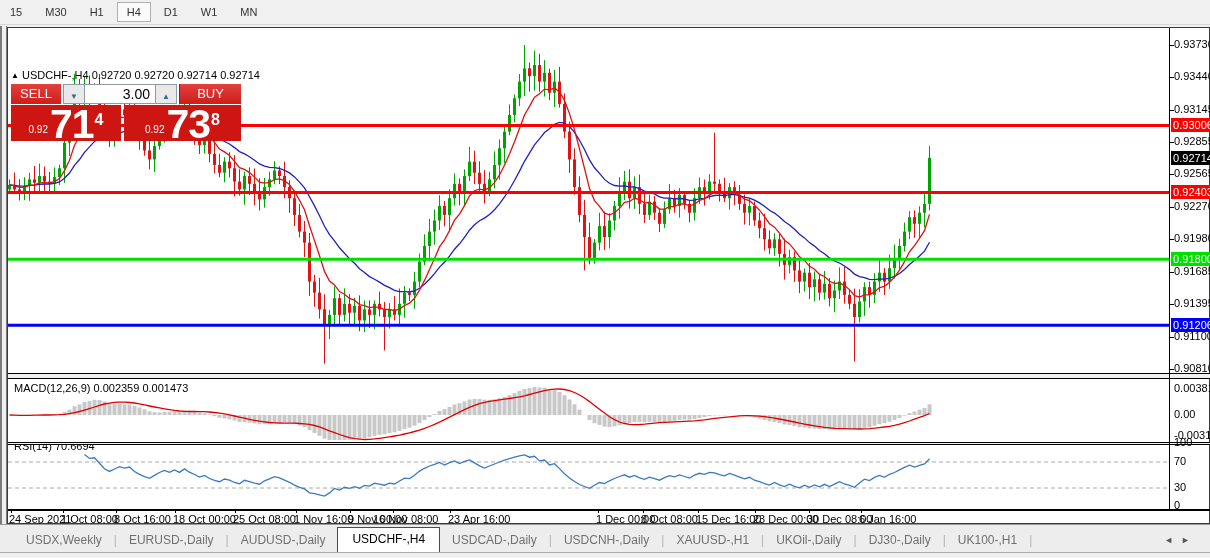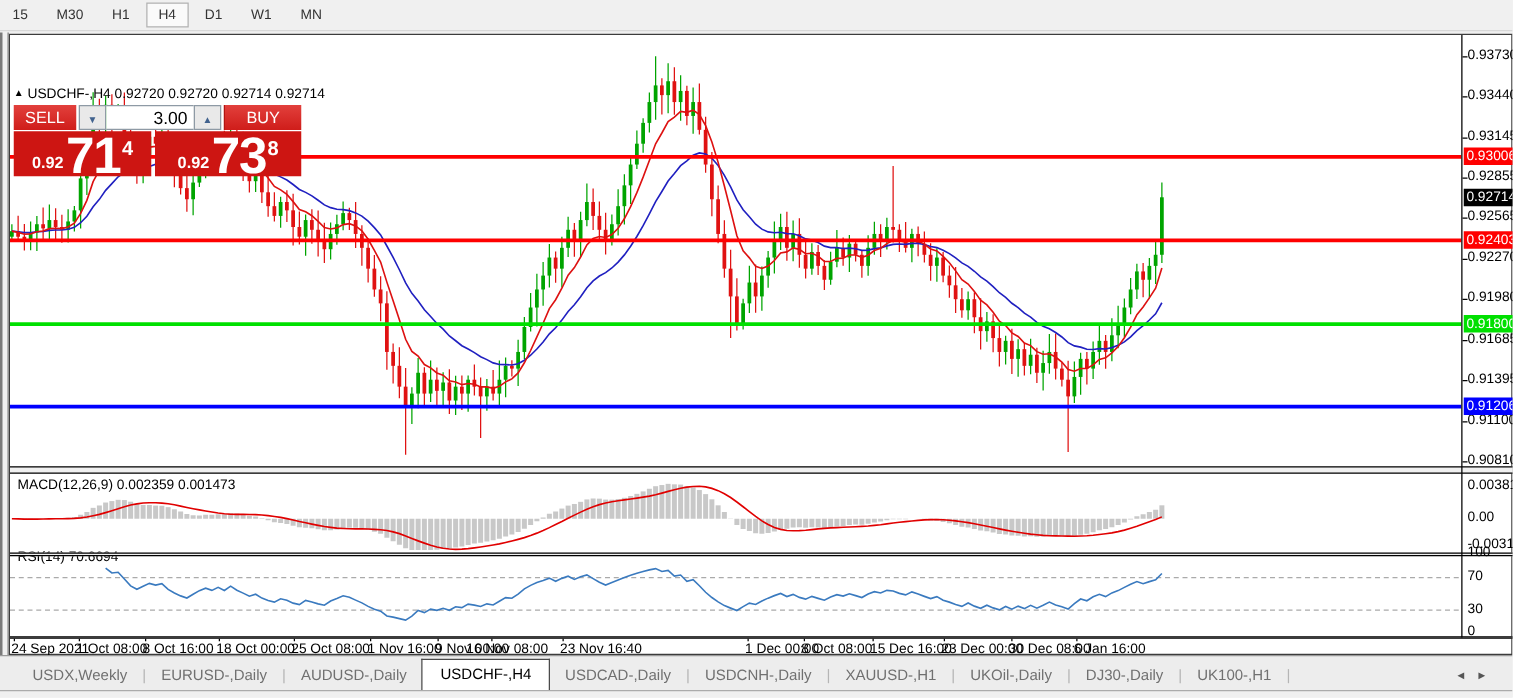--- a/index.html
+++ b/index.html
@@ -47,21 +47,21 @@
   .spin .arr { font-size:8px; color:#41628e; line-height:18px; }
   .spin.down { left:52px; width:22px; }
   .spin.up { left:144px; width:22px; }
   .vol-input { position:absolute; left:74px; top:0; width:70px; height:20px; border:1px solid #8e9aa5;
     border-left:none; border-right:none; background:#fff; font-size:14px; text-align:right;
     padding-right:5px; font-family:"Liberation Sans",sans-serif; color:#000; }
   .px-box { position:absolute; top:21px; height:36px; background:#cd1512; color:#fff;
     display:flex; align-items:flex-end; justify-content:center; padding-bottom:3px; cursor:pointer; }
   .px-box.sell { left:0; width:110px; }
   .px-box.buy { left:113px; width:117px; }
-  .px-prefix { font-size:13px; font-weight:bold; line-height:16px; margin-right:2px; }
+  .px-prefix { font-size:10px; font-weight:normal; line-height:16px; margin-right:2px; }
   .px-big { font-size:41px; font-weight:bold; line-height:28px; letter-spacing:-1px; }
   .px-sup { font-size:16px; font-weight:bold; line-height:30px; align-self:flex-start; margin-left:1px; }
 
   
   .tabbar { position:absolute; left:0; top:524px; width:1210px; height:28px;
     background:#ededed; border-top:1px solid #9a9a9a; display:flex; align-items:flex-end; }
   .tab { font-size:12px; color:#707070; padding:4px 12px 5px 12px; white-space:nowrap; cursor:pointer; }
   .tab.active { background:#fff; color:#000; border:1px solid #4a4a4a; border-bottom:none;
     padding:4px 14px 6px 14px; margin-bottom:0; }
   .tab-sep { color:#b5b5b5; font-size:12px; padding-bottom:5px; }
@@ -702,21 +702,21 @@
       <div class="time-label" style="left: 165px;">18 Oct 00:00</div>
       <div class="time-tick" style="left: 167px;"></div>
       <div class="time-label" style="left: 225px;">25 Oct 08:00</div>
       <div class="time-tick" style="left: 227px;"></div>
       <div class="time-label" style="left: 286px;">1 Nov 16:00</div>
       <div class="time-tick" style="left: 288px;"></div>
       <div class="time-label" style="left: 340px;">9 Nov 00:00</div>
       <div class="time-tick" style="left: 342px;"></div>
       <div class="time-label" style="left: 365px;">16 Nov 08:00</div>
       <div class="time-tick" style="left: 385px;"></div>
-      <div class="time-label" style="left: 440px;">23 Nov 16:40</div>
+      <div class="time-label" style="left: 440px;">23 Apr 16:00</div>
       <div class="time-tick" style="left: 442px;"></div>
       <div class="time-label" style="left: 588px;">1 Dec 00:00</div>
       <div class="time-tick" style="left: 590px;"></div>
       <div class="time-label" style="left: 633px;">8 Oct 08:00</div>
       <div class="time-tick" style="left: 635px;"></div>
       <div class="time-label" style="left: 688px;">15 Dec 16:00</div>
       <div class="time-tick" style="left: 690px;"></div>
       <div class="time-label" style="left: 745px;">23 Dec 00:00</div>
       <div class="time-tick" style="left: 747px;"></div>
       <div class="time-label" style="left: 799px;">30 Dec 08:00</div>

